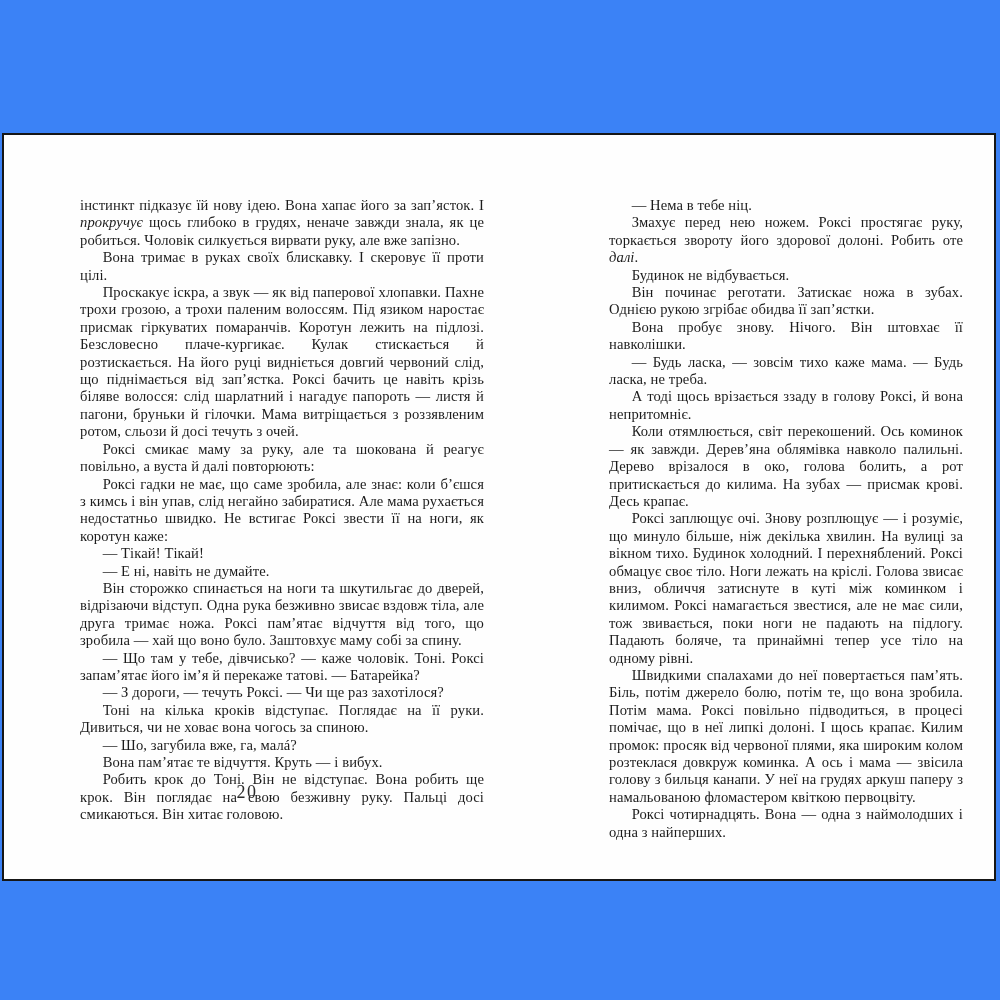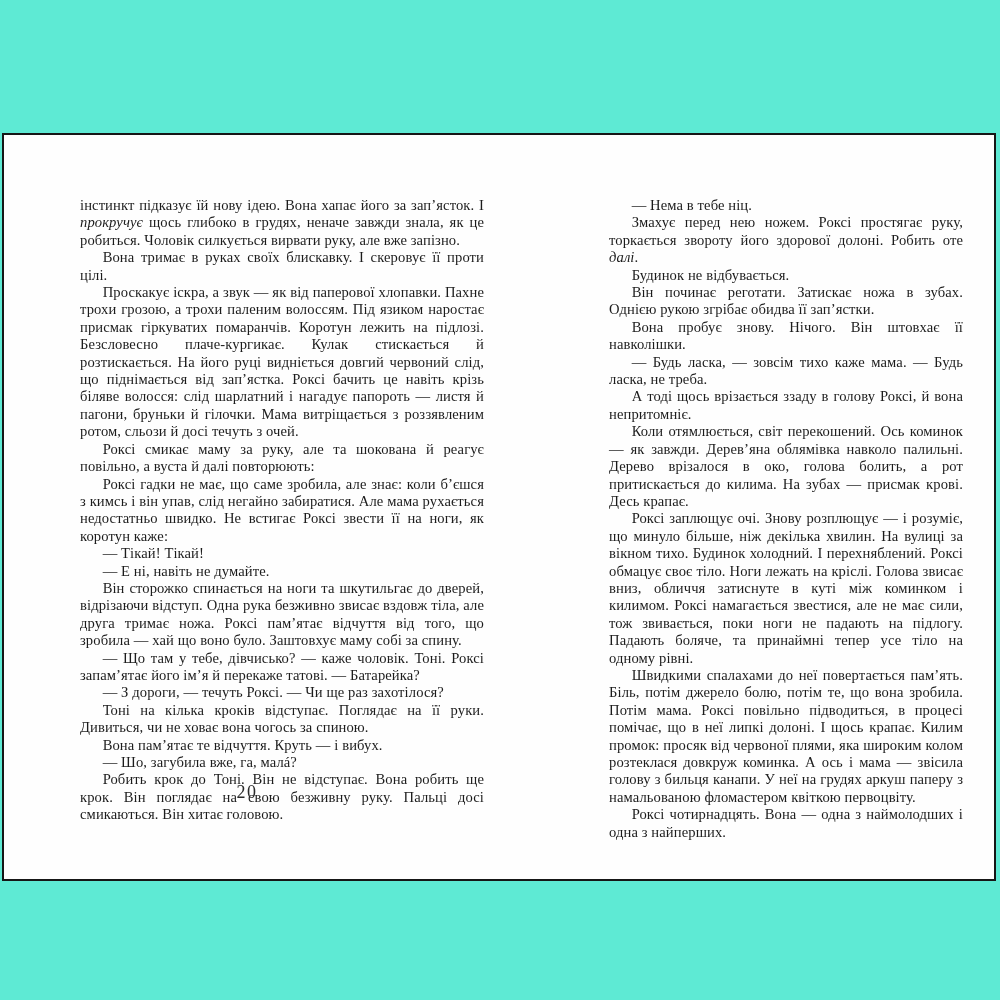--- a/index.html
+++ b/index.html
@@ -9,21 +9,21 @@
     height: 1000px;
     background: #ffffff;
     overflow: hidden;
   }
   * { box-sizing: border-box; }
 
   .canvas {
     position: relative;
     width: 1000px;
     height: 1000px;
-    background: #5eead4;
+    background: #3b82f6;
     font-family: "Liberation Serif", "DejaVu Serif", serif;
   }
 
   .page-frame {
     position: absolute;
     left: 2px;
     top: 133px;
     width: 994px;
     height: 748px;
     border: 2px solid #161616;
@@ -74,22 +74,22 @@
       <p><span>Вона тримає в руках своїх блискавку. І скеровує її проти цілі.</span></p>
       <p><span>Проскакує іскра, а звук — як від паперової хлопавки. Пахне трохи грозою, а трохи паленим волоссям. Під язиком наростає присмак гіркуватих помаранчів. Коротун лежить на підлозі. Безсловесно плаче-кургикає. Кулак стискається й розтискається. На його руці видніється довгий червоний слід, що піднімається від зап’ястка. Роксі бачить це навіть крізь біляве волосся: слід шарлатний і нагадує папороть — листя й пагони, бруньки й гілочки. Мама витріщається з роззявленим ротом, сльози й досі течуть з очей.</span></p>
       <p><span>Роксі смикає маму за руку, але та шокована й реагує повільно, а вуста й далі повторюють:</span></p>
       <p><span>Роксі гадки не має, що саме зробила, але знає: коли б’єшся з кимсь і він упав, слід негайно забиратися. Але мама рухається недостатньо швидко. Не встигає Роксі звести її на ноги, як коротун каже:</span></p>
       <p><span>— Тікай! Тікай!</span></p>
       <p><span>— Е ні, навіть не думайте.</span></p>
       <p><span>Він сторожко спинається на ноги та шкутильгає до дверей, відрізаючи відступ. Одна рука безживно звисає вздовж тіла, але друга тримає ножа. Роксі пам’ятає відчуття від того, що зробила — хай що воно було. Заштовхує маму собі за спину.</span></p>
       <p><span>— Що там у тебе, дівчисько? — каже чоловік. Тоні. Роксі запам’ятає його ім’я й перекаже татові. — Батарейка?</span></p>
       <p><span>— З дороги, — течуть Роксі. — Чи ще раз захотілося?</span></p>
       <p><span>Тоні на кілька кроків відступає. Поглядає на її руки. Дивиться, чи не ховає вона чогось за спиною.</span></p>
+      <p><span>— Шо, загубила вже, га, малá?</span></p>
       <p><span>Вона пам’ятає те відчуття. Круть — і вибух.</span></p>
-      <p><span>— Шо, загубила вже, га, малá?</span></p>
       <p><span>Робить крок до Тоні. Він не відступає. Вона робить ще крок. Він поглядає на свою безживну руку. Пальці досі смикаються. Він хитає головою.</span></p>
     </div>
 
   <div class="text-column col-right">
       <p><span>— Нема в тебе ніц.</span></p>
       <p><span>Змахує перед нею ножем. Роксі простягає руку, торкається звороту його здорової долоні. Робить оте </span><span class="ital">далі</span><span>.</span></p>
       <p><span>Будинок не відбувається.</span></p>
       <p><span>Він починає реготати. Затискає ножа в зубах. Однією рукою згрібає обидва її зап’ястки.</span></p>
       <p><span>Вона пробує знову. Нічого. Він штовхає її навколішки.</span></p>
       <p><span>— Будь ласка, — зовсім тихо каже мама. — Будь ласка, не треба.</span></p>

